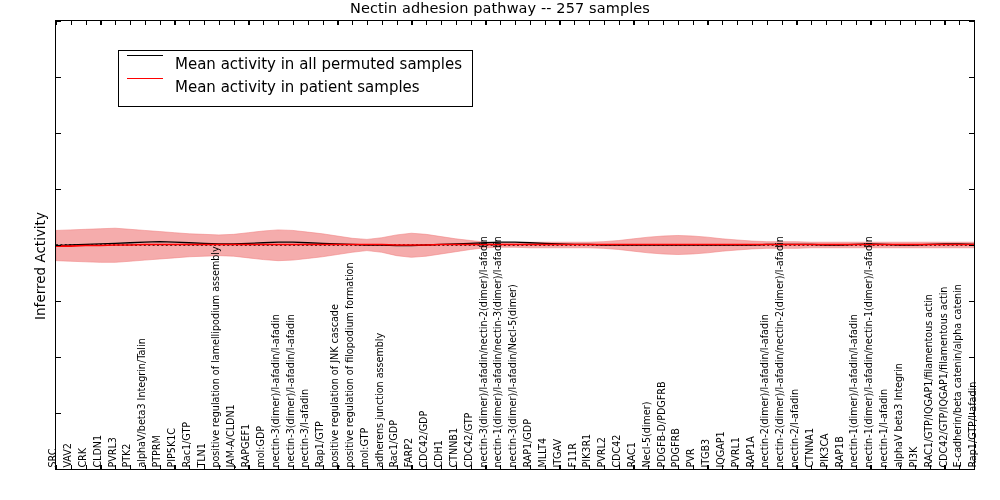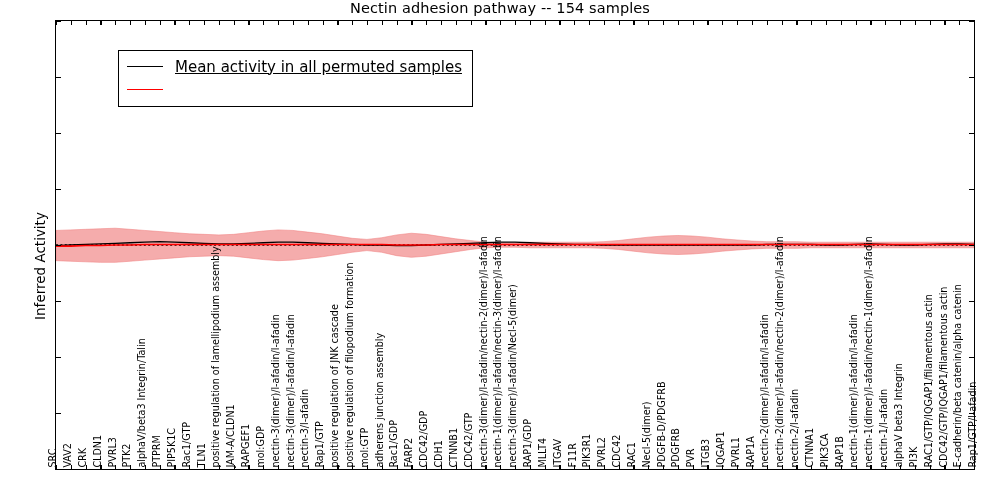--- a/index.html
+++ b/index.html
@@ -40,31 +40,31 @@
     position:absolute;left:0;top:480px;width:1000px;text-align:center;
     font-size:13.5px;
   }
 
   
   #legend{
     position:absolute;left:62px;top:29px;
     border:1.2px solid #000;background:#fff;
     padding:4px 10px 5px 8px;box-sizing:border-box;z-index:6;
   }
-  .legrow{display:flex;align-items:center;height:23px;text-decoration:underline;}
+  .legrow{display:flex;height:23px;}
   .legline{display:inline-block;width:36px;height:0;border-top:1.4px solid #000;margin-right:12px;}
   .legline.red{border-top-color:#ff0000;}
   .legtxt{font-size:15px;color:#000;white-space:nowrap;}
 </style>
 </head>
 <body>
 
 <div id="root">
 
-  <div class="chart-title">Nectin adhesion pathway -- 154 samples</div>
+  <div class="chart-title">Nectin adhesion pathway -- 257 samples</div>
 
   <div id="plot">
     <div id="plotinner">
       <svg id="svg" viewBox="0 0 920 450" preserveAspectRatio="none">
         <polygon id="band" points="0.00,210.38 14.84,209.81 29.68,209.25 44.52,208.69 59.35,208.13 74.19,209.25 89.03,210.38 103.87,211.50 118.71,212.63 133.55,213.75 148.39,214.31 163.23,214.88 178.06,214.31 192.90,212.63 207.74,210.94 222.58,209.81 237.42,210.38 252.26,212.06 267.10,213.75 281.94,216.00 296.77,218.25 311.61,219.38 326.45,217.69 341.29,214.88 356.13,213.19 370.97,214.31 385.81,216.56 400.65,218.81 415.48,220.50 430.32,222.19 445.16,222.75 460.00,222.75 474.84,222.19 489.68,222.19 504.52,222.19 519.35,222.19 534.19,222.19 549.03,221.63 563.87,220.50 578.71,218.81 593.55,217.13 608.39,216.00 623.23,215.44 638.06,216.00 652.90,217.13 667.74,218.81 682.58,219.94 697.42,221.06 712.26,221.63 727.10,221.63 741.94,221.63 756.77,222.19 771.61,222.19 786.45,222.19 801.29,222.19 816.13,222.19 830.97,222.19 845.81,222.19 860.65,222.19 875.48,222.19 890.32,222.19 905.16,222.19 920.00,222.19 920.00,227.81 905.16,227.81 890.32,227.81 875.48,227.81 860.65,227.81 845.81,227.81 830.97,227.81 816.13,227.81 801.29,227.81 786.45,227.81 771.61,227.81 756.77,227.81 741.94,228.38 727.10,228.38 712.26,228.38 697.42,228.94 682.58,230.06 667.74,231.19 652.90,232.88 638.06,234.00 623.23,234.56 608.39,234.00 593.55,232.88 578.71,231.19 563.87,229.50 549.03,228.38 534.19,227.81 519.35,227.81 504.52,227.81 489.68,227.81 474.84,227.81 460.00,227.25 445.16,227.25 430.32,227.81 415.48,229.50 400.65,231.75 385.81,234.00 370.97,236.25 356.13,237.38 341.29,235.69 326.45,232.31 311.61,230.63 296.77,232.31 281.94,234.56 267.10,236.81 252.26,238.50 237.42,240.19 222.58,240.75 207.74,239.63 192.90,237.94 178.06,236.25 163.23,235.69 148.39,236.25 133.55,236.81 118.71,237.94 103.87,239.06 89.03,240.19 74.19,241.31 59.35,242.44 44.52,242.44 29.68,241.88 14.84,241.31 0.00,240.75" fill="#f08080" fill-opacity="0.65" stroke="#f08080" stroke-opacity="0.55" stroke-width="1"></polygon>
         <polyline id="permuted" fill="none" stroke="#000000" stroke-width="1.3" points="0.00,225.56 14.84,225.00 29.68,224.44 44.52,223.88 59.35,223.31 74.19,222.75 89.03,222.19 103.87,221.63 118.71,222.19 133.55,222.75 148.39,223.31 163.23,223.88 178.06,223.88 192.90,223.31 207.74,222.75 222.58,222.19 237.42,222.19 252.26,222.75 267.10,223.31 281.94,223.88 296.77,224.44 311.61,225.00 326.45,225.00 341.29,225.56 356.13,225.56 370.97,225.00 385.81,224.44 400.65,223.88 415.48,223.31 430.32,222.75 445.16,222.19 460.00,222.19 474.84,222.75 489.68,223.31 504.52,223.88 519.35,224.44 534.19,224.44 549.03,225.00 563.87,225.00 578.71,225.00 593.55,225.00 608.39,225.00 623.23,225.00 638.06,225.00 652.90,225.00 667.74,225.00 682.58,225.00 697.42,225.00 712.26,224.44 727.10,224.44 741.94,224.44 756.77,224.44 771.61,225.00 786.45,225.00 801.29,224.44 816.13,223.88 830.97,224.44 845.81,225.00 860.65,225.00 875.48,224.44 890.32,223.88 905.16,223.88 920.00,224.44"></polyline>
         <polyline id="permuted-dots" fill="none" stroke="#000000" stroke-width="1.5" stroke-dasharray="2,2.4" points="0.00,225.00 14.84,225.00 29.68,225.00 44.52,225.00 59.35,225.00 74.19,225.00 89.03,225.00 103.87,225.00 118.71,225.00 133.55,225.00 148.39,225.00 163.23,225.00 178.06,225.00 192.90,225.00 207.74,225.00 222.58,225.00 237.42,225.00 252.26,225.00 267.10,225.00 281.94,225.00 296.77,225.00 311.61,225.00 326.45,225.00 341.29,225.00 356.13,225.00 370.97,225.00 385.81,225.00 400.65,225.00 415.48,225.00 430.32,225.00 445.16,225.00 460.00,225.00 474.84,225.00 489.68,225.00 504.52,225.00 519.35,225.00 534.19,225.00 549.03,225.00 563.87,225.00 578.71,225.00 593.55,225.00 608.39,225.00 623.23,225.00 638.06,225.00 652.90,225.00 667.74,225.00 682.58,225.00 697.42,225.00 712.26,225.00 727.10,225.00 741.94,225.00 756.77,225.00 771.61,225.00 786.45,225.00 801.29,225.00 816.13,225.00 830.97,225.00 845.81,225.00 860.65,225.00 875.48,225.00 890.32,225.00 905.16,225.00 920.00,225.00"></polyline>
         <polyline id="patient" fill="none" stroke="#ff0000" stroke-width="1.6" points="0.00,226.13 14.84,226.13 29.68,225.56 44.52,225.56 59.35,225.00 74.19,225.00 89.03,224.44 103.87,224.44 118.71,224.44 133.55,224.44 148.39,224.44 163.23,224.44 178.06,224.44 192.90,224.44 207.74,224.44 222.58,224.44 237.42,224.44 252.26,224.44 267.10,224.44 281.94,224.44 296.77,224.44 311.61,224.44 326.45,224.44 341.29,225.00 356.13,225.00 370.97,225.00 385.81,224.44 400.65,224.44 415.48,224.44 430.32,224.44 445.16,224.44 460.00,224.44 474.84,224.44 489.68,224.44 504.52,224.44 519.35,224.44 534.19,224.44 549.03,224.44 563.87,224.44 578.71,224.44 593.55,224.44 608.39,224.44 623.23,224.44 638.06,224.44 652.90,224.44 667.74,224.44 682.58,224.44 697.42,224.44 712.26,224.44 727.10,224.44 741.94,224.44 756.77,224.44 771.61,224.44 786.45,224.44 801.29,224.44 816.13,224.44 830.97,224.44 845.81,224.44 860.65,224.44 875.48,224.44 890.32,224.44 905.16,224.44 920.00,224.44"></polyline>
       </svg>
     </div>
@@ -220,20 +220,21 @@
 
     <div class="ylabel">Inferred Activity</div>
 
     <div id="legend">
       <div class="legrow">
         <span class="legline"></span>
         <span class="legtxt">Mean activity in all permuted samples</span>
       </div>
       <div class="legrow">
         <span class="legline red"></span>
+        <span class="legtxt">Mean activity in patient samples</span>
       </div>
     </div>
   </div>
 
   <div class="xlabels" id="xlabels">
       <div class="xlab" style="left: 3.2px;">SRC</div>
       <div class="xlab" style="left: 18.0387px;">VAV2</div>
       <div class="xlab" style="left: 32.8774px;">CRK</div>
       <div class="xlab" style="left: 47.7161px;">CLDN1</div>
       <div class="xlab" style="left: 62.5548px;">PVRL3</div>

